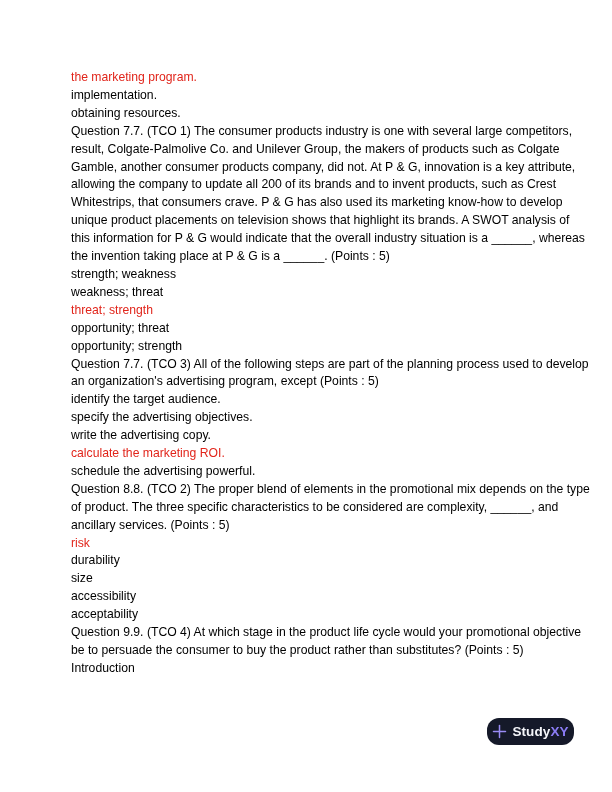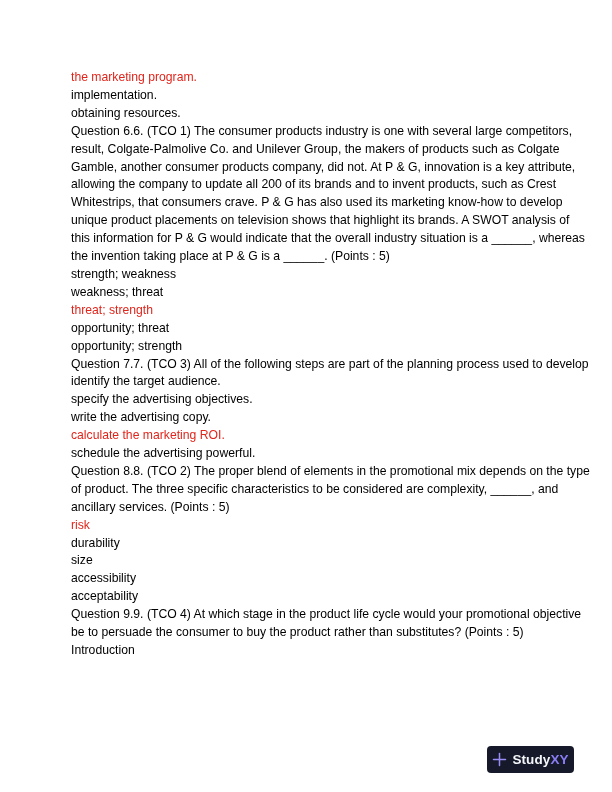--- a/index.html
+++ b/index.html
@@ -31,26 +31,26 @@
   }
   .doc-line {
     white-space: nowrap;
   }
   .doc-line.highlight {
     color: var(--highlight-color, #e1251b);
   }
   .brand-badge {
     position: absolute;
     left: 487px;
-    top: 746px;
+    top: 718px;
     width: 87px;
     height: 27px;
     box-sizing: border-box;
     background: var(--badge-bg, #151929);
-    border-radius: 4px;
+    border-radius: 12px;
     display: flex;
     align-items: center;
     justify-content: center;
     gap: 5px;
     font-family: "Liberation Sans", sans-serif;
   }
   .brand-badge .plus-icon-svg {
     display: block;
     flex: 0 0 auto;
   }
@@ -67,34 +67,35 @@
 </style>
 </head>
 <body>
 
 <div class="page">
 
   <div class="doc-lines">
       <div class="doc-line highlight">the marketing program.</div>
       <div class="doc-line">implementation.</div>
       <div class="doc-line">obtaining resources.</div>
-      <div class="doc-line">Question 6.6. (TCO 1) The consumer products industry is one with several large competitors,</div>
+      <div class="doc-line">Question 7.7. (TCO 1) The consumer products industry is one with several large competitors,</div>
       <div class="doc-line">result, Colgate-Palmolive Co. and Unilever Group, the makers of products such as Colgate</div>
       <div class="doc-line">Gamble, another consumer products company, did not. At P &amp; G, innovation is a key attribute,</div>
       <div class="doc-line">allowing the company to update all 200 of its brands and to invent products, such as Crest</div>
       <div class="doc-line">Whitestrips, that consumers crave. P &amp; G has also used its marketing know-how to develop</div>
       <div class="doc-line">unique product placements on television shows that highlight its brands. A SWOT analysis of</div>
       <div class="doc-line">this information for P &amp; G would indicate that the overall industry situation is a ______, whereas</div>
       <div class="doc-line">the invention taking place at P &amp; G is a ______. (Points : 5)</div>
       <div class="doc-line">strength; weakness</div>
       <div class="doc-line">weakness; threat</div>
       <div class="doc-line highlight">threat; strength</div>
       <div class="doc-line">opportunity; threat</div>
       <div class="doc-line">opportunity; strength</div>
       <div class="doc-line">Question 7.7. (TCO 3) All of the following steps are part of the planning process used to develop</div>
+      <div class="doc-line">an organization's advertising program, except (Points : 5)</div>
       <div class="doc-line">identify the target audience.</div>
       <div class="doc-line">specify the advertising objectives.</div>
       <div class="doc-line">write the advertising copy.</div>
       <div class="doc-line highlight">calculate the marketing ROI.</div>
       <div class="doc-line">schedule the advertising powerful.</div>
       <div class="doc-line">Question 8.8. (TCO 2) The proper blend of elements in the promotional mix depends on the type</div>
       <div class="doc-line">of product. The three specific characteristics to be considered are complexity, ______, and</div>
       <div class="doc-line">ancillary services. (Points : 5)</div>
       <div class="doc-line highlight">risk</div>
       <div class="doc-line">durability</div>

